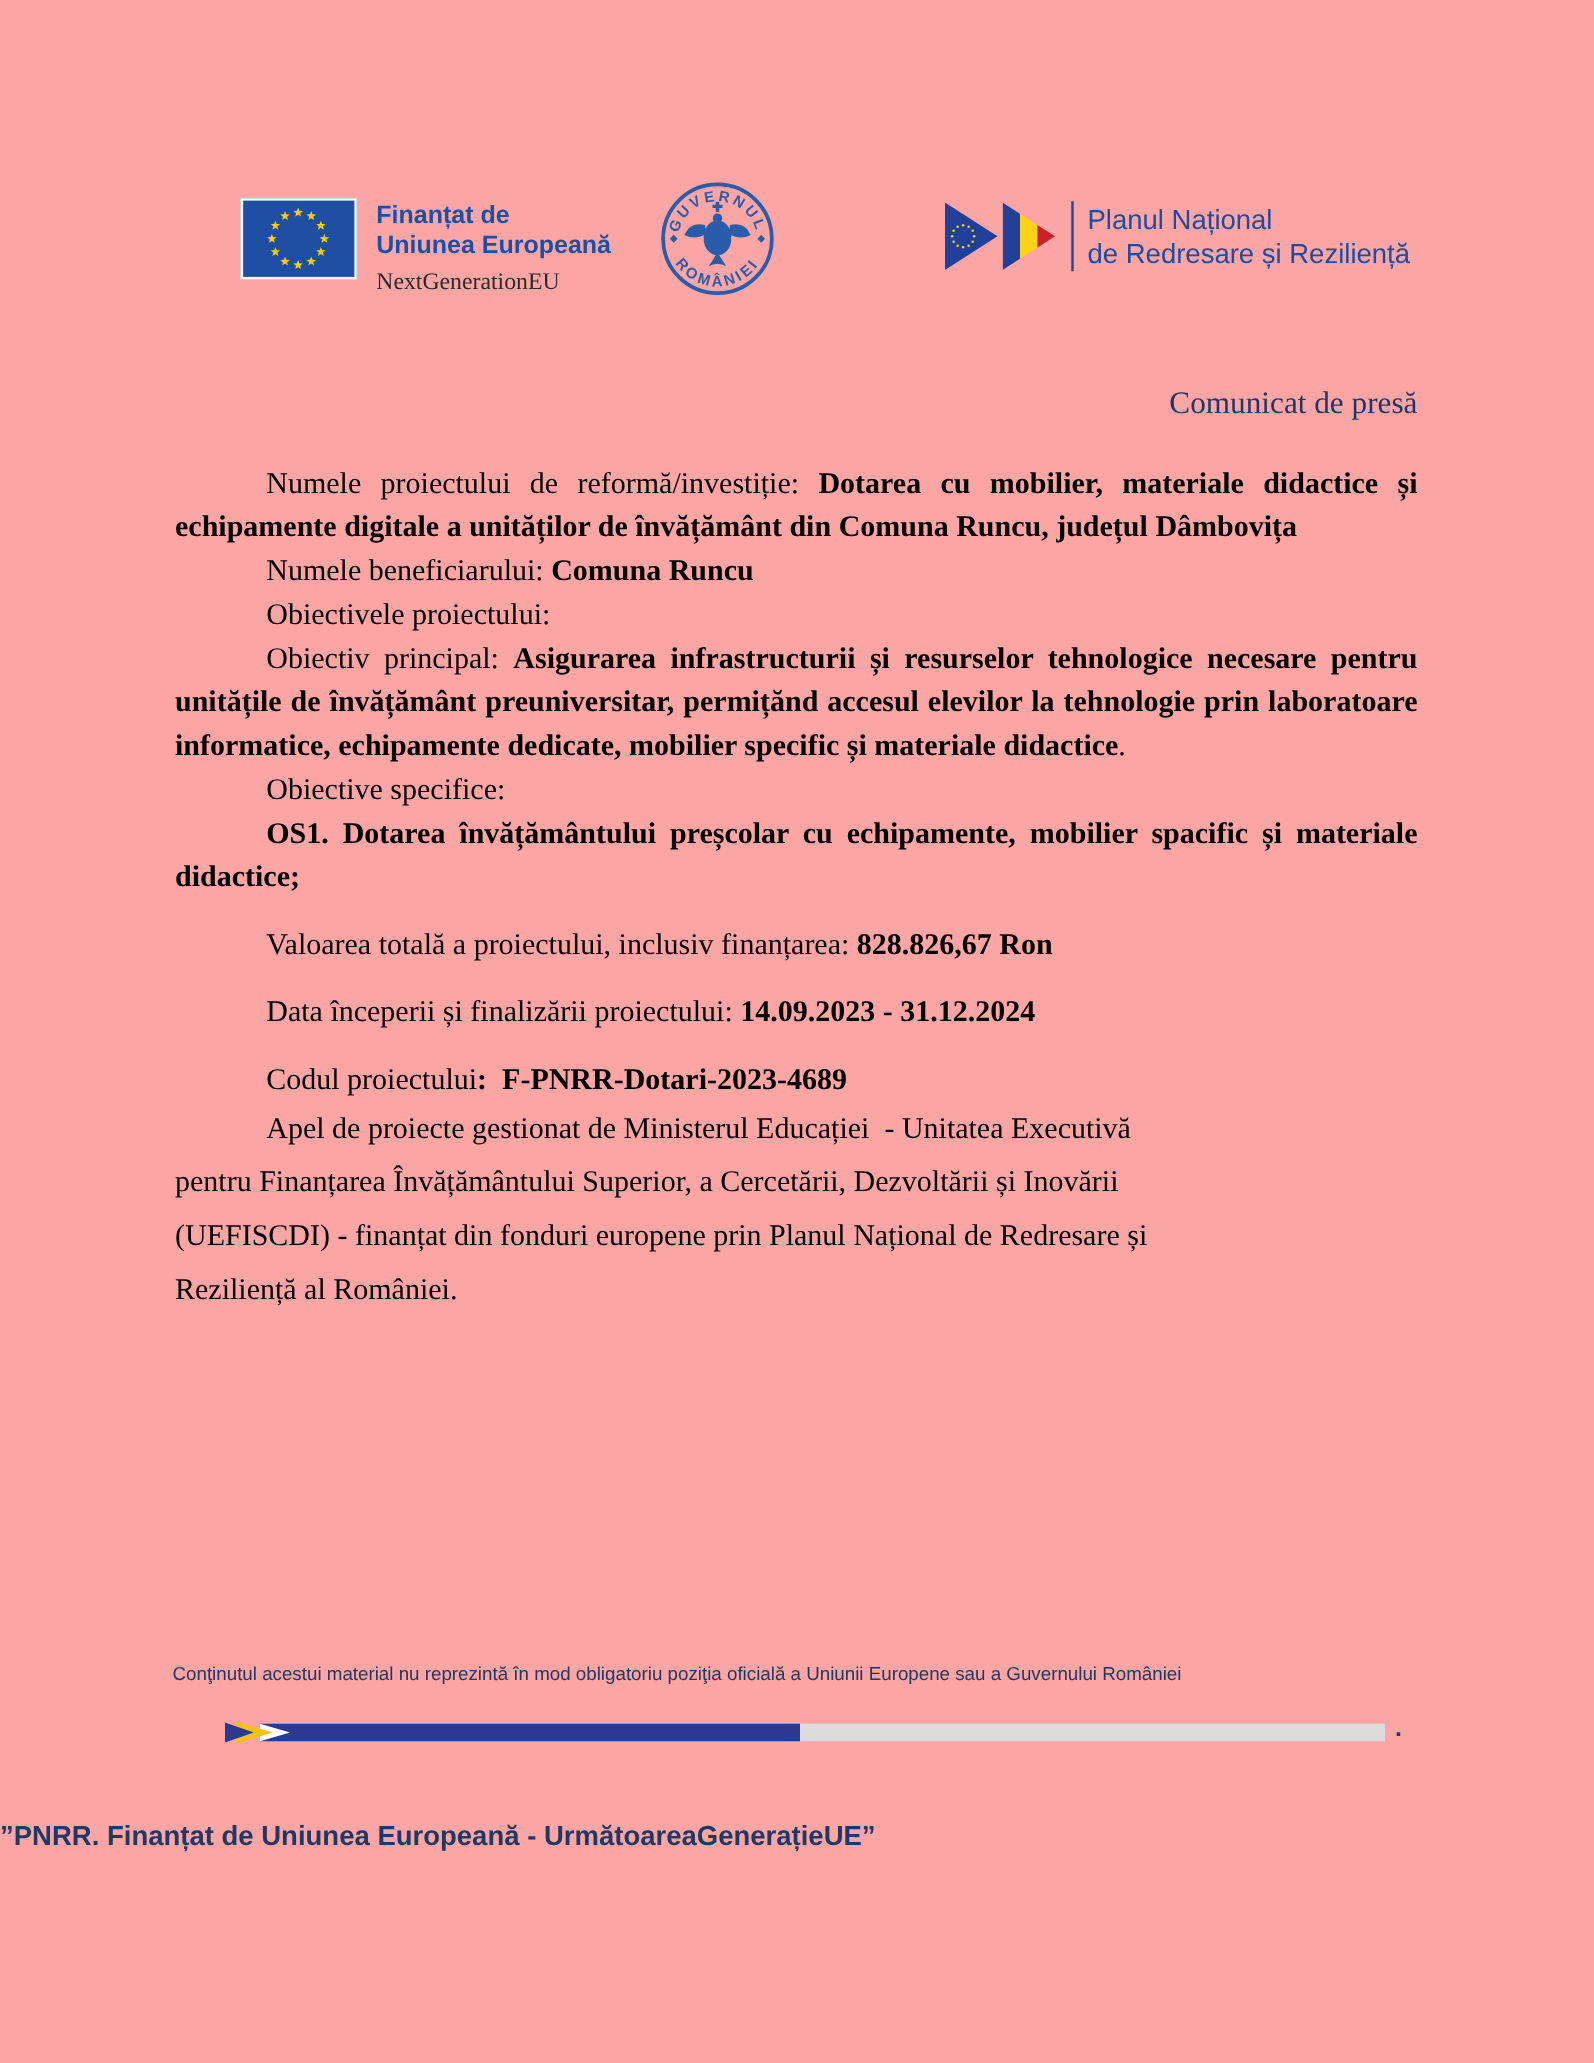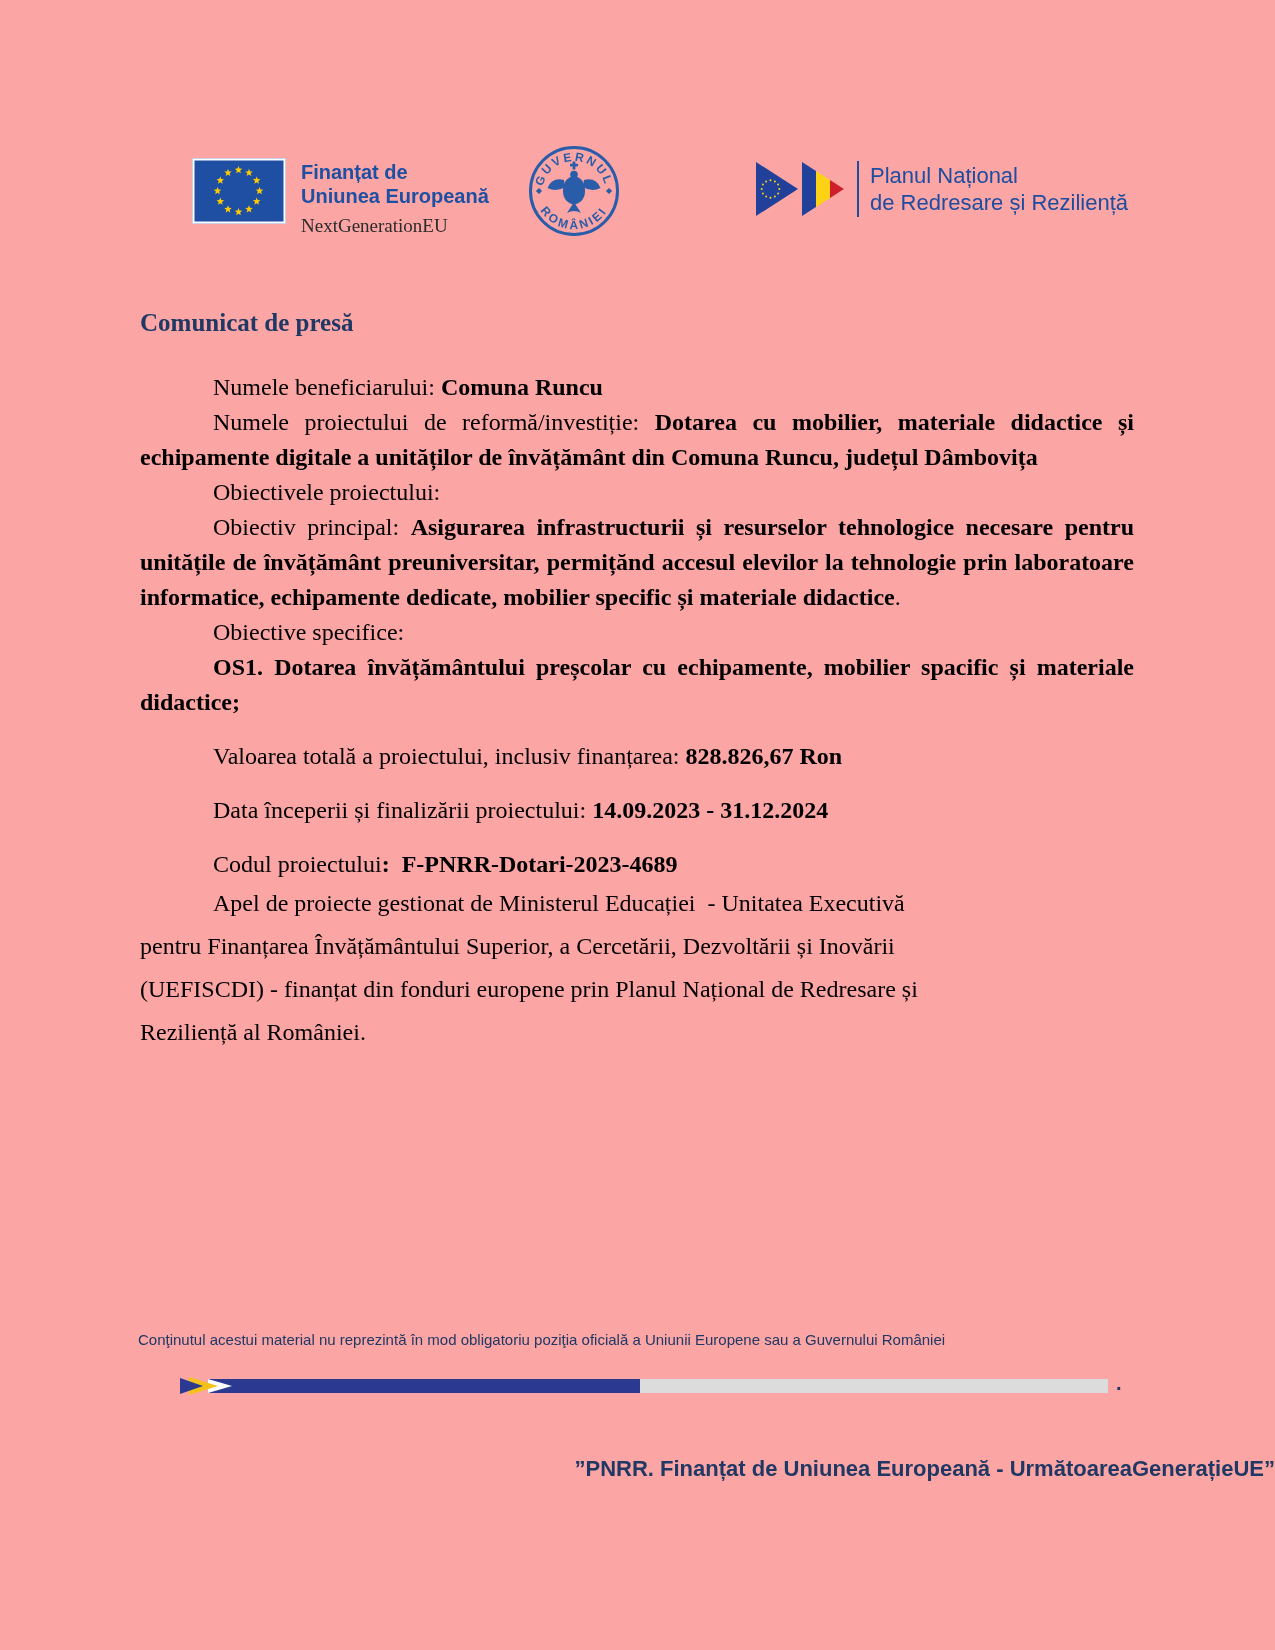--- a/index.html
+++ b/index.html
@@ -17,21 +17,21 @@
 
   .gov-seal { position:absolute; left:528px; top:145px; }
 
   .pnrr-logo { position:absolute; left:722px; top:160px; display:flex; align-items:center;padding-left:34px; }
   .pnrr-sep { width:2px; height:56px; background:#1c4da1; margin:0 11px 0 11px; }
   .pnrr-txt { font-family:"Liberation Sans", sans-serif; color:#1c4da1; font-size:22px; line-height:27px; }
 
   
   .doc { position:absolute; top:306px; left:140px; width:994px; }
   .title {
-    text-align:left; font-weight:bold; font-size:25px; line-height:34px;
+    text-align:right; font-weight:normal; font-size:25px; line-height:34px;
     color:#1f3864; margin:0 0 30px 0;
   }
   .para {
     font-size:24px; line-height:35px; margin:0;
     text-align:justify; text-indent:73px;
   }
   .gap { margin-top:19px; }
   .para b { font-weight:bold; }
   .apel { line-height:43px; text-align:left; text-indent:0; }
   .apel .line { display:block; }
@@ -42,21 +42,21 @@
     position:absolute; top:1330px; left:138px; width:1000px;
     font-family:"Liberation Sans", sans-serif; font-size:15px; line-height:20px;
     color:#1f3864;
   }
   .footer-bar { position:absolute; top:1376px; left:172px; }
   .bar-period {
     position:absolute; top:1372px; left:1116px; color:#1f3864;
     font-family:"Liberation Sans", sans-serif; font-weight:bold; font-size:20px;
   }
   .quote {
-    position:absolute; top:1456px; left:0; width:1275px; text-align:right;
+    position:absolute; top:1456px; left:0; width:1275px; text-align:left;
     font-family:"Liberation Sans", sans-serif; font-weight:bold; font-size:22px;
     color:#1f3864;
   }
 </style>
 </head>
 <body>
 
 <div class="page">
 
   <div class="eu-logo">
@@ -146,23 +146,23 @@
     <div class="pnrr-sep"></div>
     <div class="pnrr-txt">
       <div>Planul Național</div>
       <div>de Redresare și Reziliență</div>
     </div>
   </div>
 
   <div class="doc">
     <div class="title">Comunicat de presă</div>
 
+    <p class="para"><span>Numele proiectului de reformă/investiție: </span><b>Dotarea cu mobilier, materiale didactice și echipamente digitale a unităților de învățământ din Comuna Runcu, județul Dâmbovița</b></p>
+
     <p class="para"><span>Numele beneficiarului: </span><b>Comuna Runcu</b></p>
-
-    <p class="para"><span>Numele proiectului de reformă/investiție: </span><b>Dotarea cu mobilier, materiale didactice și echipamente digitale a unităților de învățământ din Comuna Runcu, județul Dâmbovița</b></p>
 
     <p class="para"><span>Obiectivele proiectului:</span></p>
 
     <p class="para"><span>Obiectiv principal: </span><b>Asigurarea infrastructurii și resurselor tehnologice necesare pentru unitățile de învățământ preuniversitar, permițănd accesul elevilor la tehnologie prin laboratoare informatice, echipamente dedicate, mobilier specific și materiale didactice</b><span>.</span></p>
 
     <p class="para"><span>Obiective specifice:</span></p>
 
     <p class="para"><b>OS1. Dotarea învățământului preșcolar cu echipamente, mobilier spacific și materiale didactice;</b></p>
 
 

